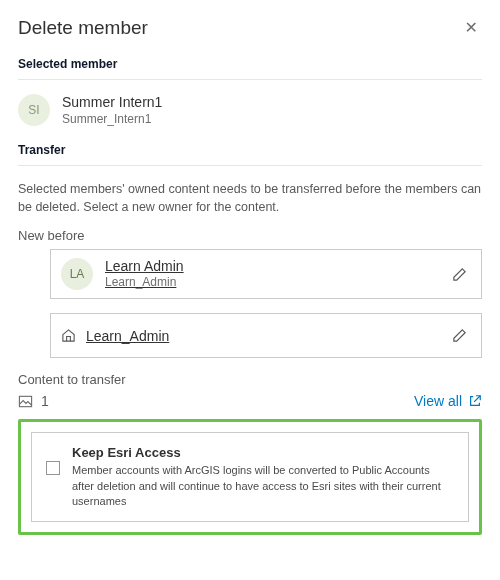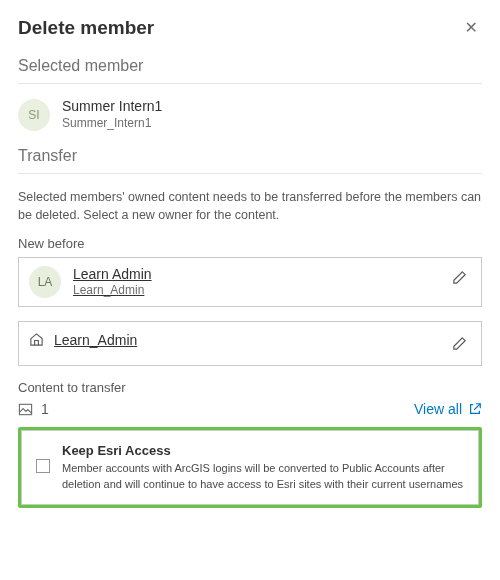--- a/index.html
+++ b/index.html
@@ -8,53 +8,55 @@
     padding: 0;
     font-family: -apple-system, Segoe UI, Avenir, Helvetica, Arial, sans-serif;
     background: #fff;
     color: #323232;
     width: 500px;
     height: 580px;
     overflow: hidden;
   }
   .dialog { padding: 16px 18px 14px 18px; }
   .title-row { display: flex; align-items: center; justify-content: space-between; margin-bottom: 18px; }
-  .title { font-size: 19px; font-weight: 700; color: #323232; }
+  .title { font-size: 19px; font-weight: 400; color: #323232; }
   .close { font-size: 16px; color: #6e6e6e; cursor: pointer; padding: 2px 4px; }
-  .section-label { font-size: 16px; color: #737373; margin-bottom: 8px; font-weight: 400; }
+  .section-label { font-size: 12px; color: #0f172a; margin-bottom: 8px; font-weight: 700; }
   .sub-label { font-size: 13px; color: #595959; margin-bottom: 6px; font-weight: 400; }
   .hr { border-top: 1px solid #e6e6e6; margin: 0 0 14px 0; }
-  .member-row { display: flex; align-items: flex-end; gap: 12px; margin-bottom: 16px; }
+  .member-row { display: flex; align-items: flex-start; gap: 12px; margin-bottom: 16px; }
   .avatar {
     width: 32px; height: 32px; border-radius: 50%;
     background: #e8efde; color: #6b7a57;
     display: flex; align-items: center; justify-content: center;
     font-size: 12px; font-weight: 500; flex-shrink: 0;
   }
   .avatar.pale { background: #eaf0df; color: #8a987a; }
   .member-name { font-size: 14px; color: #323232; line-height: 1.25; }
   .member-user { font-size: 12px; color: #6e6e6e; line-height: 1.25; }
   .transfer-desc { font-size: 12.5px; color: #595959; line-height: 1.45; margin: 2px 0 12px 0; }
   .owner-box, .folder-box {
     border: 1px solid #cacaca;
-    display: flex; 
+    display: flex; align-items: center;
     padding: 8px 10px; gap: 12px;
     margin-bottom: 14px;
     background: #fff;
+    margin-left: 32px;
   }
   .owner-box .grow, .folder-box .grow { flex: 1; text-decoration: underline; }
   .pencil { color: #595959; cursor: pointer; padding: 4px; }
   .pencil svg, .home-ic svg, .ext-ic svg, .img-ic svg { display: block; }
   .folder-box { padding: 10px 10px; gap: 10px; }
   .folder-text { font-size: 14px; color: #323232; }
   .content-row { display: flex; align-items: center; justify-content: space-between; margin: 2px 0 10px 0; }
   .content-left { display: flex; align-items: center; gap: 8px; font-size: 14px; color: #595959; }
   .viewall { display: flex; align-items: center; gap: 6px; color: #0079c1; font-size: 14px; cursor: pointer; text-align: center; }
   .keep-panel {
     border: 3px solid #6bc24a;
+    padding: 10px;
     margin-bottom: 14px;
     border-radius: 2px;
   }
   .keep-inner {
     border: 1px solid #cacaca;
     padding: 12px 14px;
     display: flex; gap: 12px; align-items: flex-start;
   }
   .chk {
     width: 14px; height: 14px;

